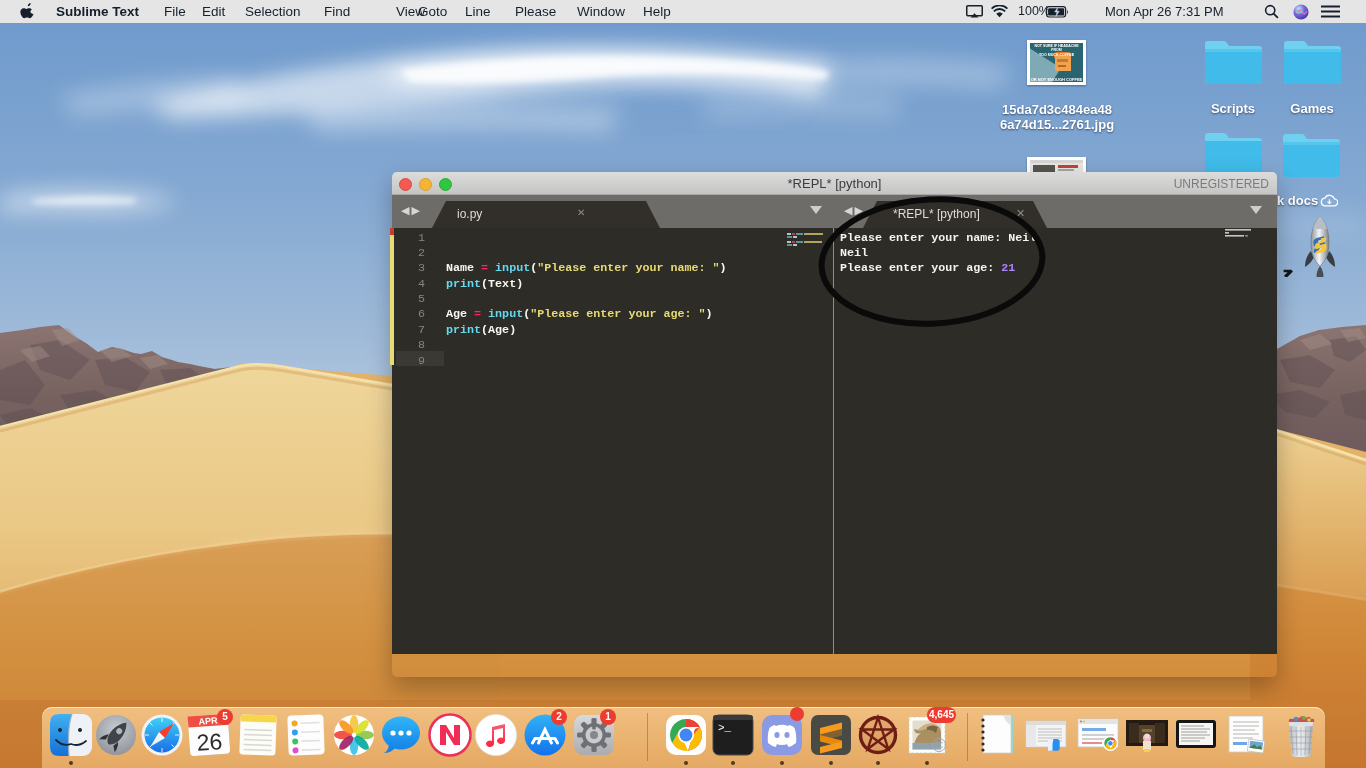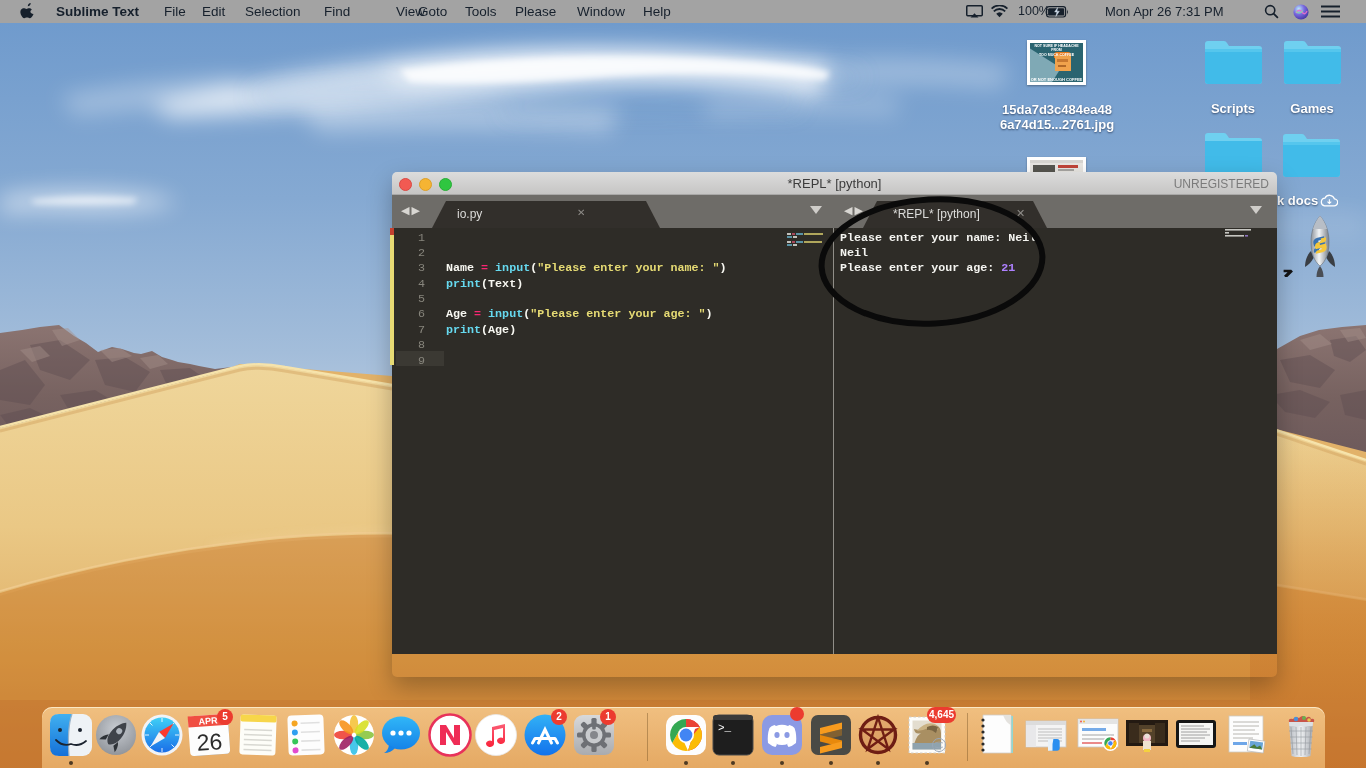--- a/index.html
+++ b/index.html
@@ -1,19 +1,19 @@
 <!DOCTYPE html>
 <html><head>
 <meta charset="utf-8">
 <style>
   html,body{margin:0;padding:0;}
   body{width:1366px;height:768px;overflow:hidden;position:relative;font-family:"Liberation Sans",sans-serif;background:#c98a43;}
   .abs{position:absolute;}
   
-  #menubar{position:absolute;left:0;top:0;width:1366px;height:23px;background:#a3a3a3;color:#16202c;font-size:13.5px;}
+  #menubar{position:absolute;left:0;top:0;width:1366px;height:23px;background:#e5e5e5;color:#16202c;font-size:13.5px;}
   #menubar .mi{position:absolute;top:3.5px;white-space:nowrap;}
   
   .dlabel{position:absolute;color:#fff;font-weight:bold;font-size:13px;text-align:center;text-shadow:0 1px 2px rgba(40,60,90,.85);white-space:nowrap;}
   
   #win{position:absolute;left:392px;top:172px;width:885px;height:505px;border-radius:5px;box-shadow:0 10px 24px rgba(0,0,0,.28);}
   #titlebar{position:absolute;left:0;top:0;width:885px;height:22px;border-radius:5px 5px 0 0;background:linear-gradient(#dcdcdc,#c6c5c4);border-bottom:1px solid #a9a8a7;}
   .tl{position:absolute;top:5.5px;width:11px;height:11px;border-radius:50%;}
   #wtitle{position:absolute;top:4px;left:0;width:100%;text-align:center;font-size:13px;color:#3c3c3c;}
   #unreg{position:absolute;top:5px;right:8px;font-size:12px;color:#7b7b7b;}
   #tabbar{position:absolute;left:0;top:23px;width:885px;height:33px;background:#6e6c68;}
@@ -154,21 +154,21 @@
   <svg class="abs" style="left:20px;top:3px" width="15" height="17" viewBox="0 0 15 17">
       <path fill="#16202c" d="M10.6,0c0.1,1-0.3,1.9-0.9,2.6C9.1,3.3,8.1,3.8,7.2,3.8C7.1,2.9,7.5,1.9,8.1,1.3C8.7,0.6,9.8,0.1,10.6,0z M13.9,12.9c-0.4,1-0.6,1.4-1.2,2.3c-0.8,1.2-1.9,2.7-3.2,2.7c-1.2,0-1.6-0.8-3.2-0.8c-1.7,0-2.1,0.8-3.3,0.8C1.7,18,0.7,16.6-0.1,15.4l0,0C-1.8,12.8-2,9.7-0.9,8C-0.1,6.9,1.1,6.2,2.3,6.2c1.4,0,2.2,0.8,3.3,0.8c1.1,0,1.7-0.8,3.3-0.8c1.1,0,2.2,0.6,3,1.6C9.3,9.2,9.7,12,13.9,12.9z" transform="scale(0.85) translate(2,0)"></path>
     </svg>
   <div class="mi" style="left:56px;font-weight:bold;">Sublime Text</div>
   <div class="mi" style="left:164px;">File</div>
   <div class="mi" style="left:202px;">Edit</div>
   <div class="mi" style="left:245px;">Selection</div>
   <div class="mi" style="left:324px;">Find</div>
   <div class="mi" style="left:368px;margin-left:28px;">View</div>
   <div class="mi" style="left:418px;">Goto</div>
-  <div class="mi" style="left:465px;">Tools</div>
+  <div class="mi" style="left:465px;">Line</div>
   <div class="mi" style="left:515px;">Please</div>
   <div class="mi" style="left:577px;">Window</div>
   <div class="mi" style="left:643px;">Help</div>
   <div class="mi" style="left:1018px;font-size:12.5px;">100%</div>
   <div class="mi" style="left:1105px;font-size:13px;">Mon Apr 26  7:31 PM</div>
   <svg class="abs" style="left:966px;top:5px" width="17" height="13" viewBox="0 0 17 13">
       <rect x="0.75" y="0.75" width="15.5" height="10" rx="1" fill="none" stroke="#16202c" stroke-width="1.5"></rect>
       <path d="M4.5,12.5 L8.5,8.2 L12.5,12.5 Z" fill="#16202c"></path>
     </svg>
   <svg class="abs" style="left:991px;top:5px" width="17" height="13" viewBox="0 0 17 13">

